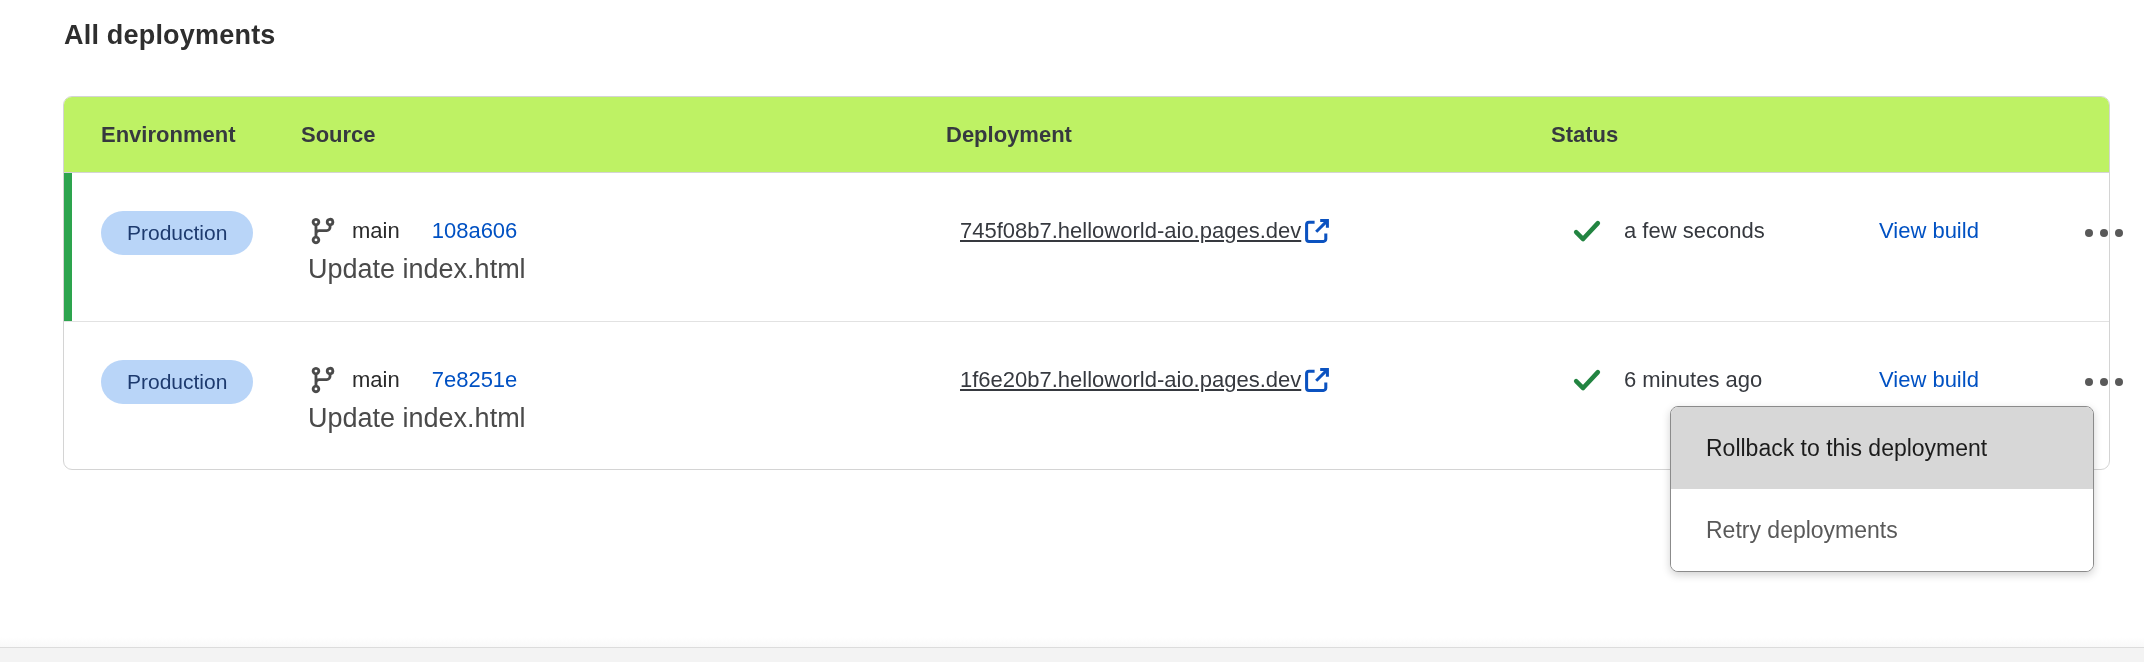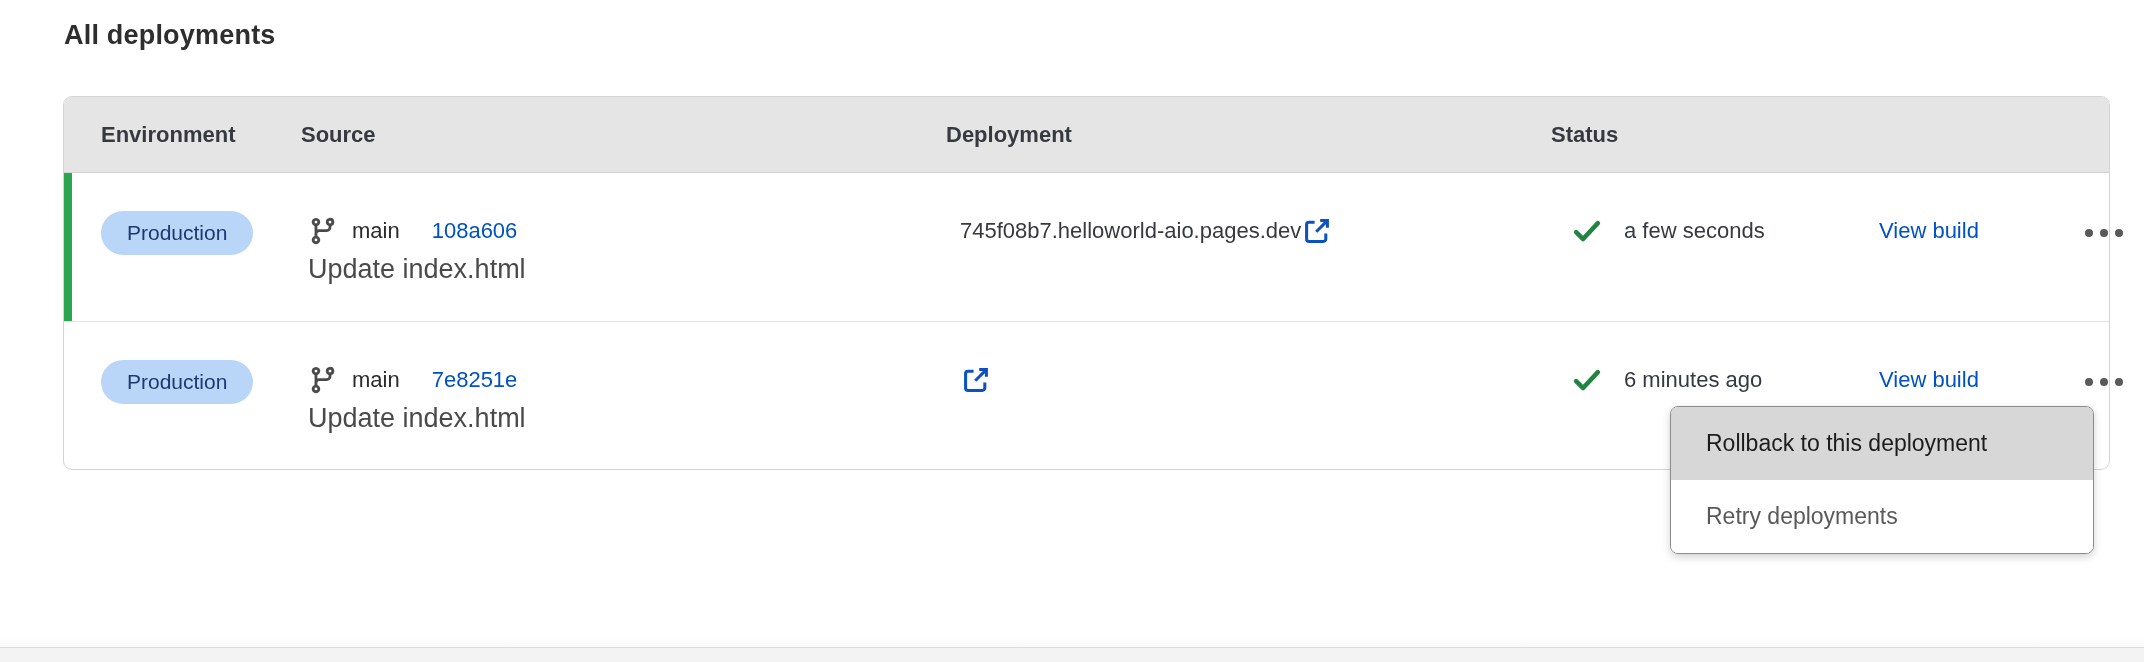--- a/index.html
+++ b/index.html
@@ -30,21 +30,21 @@
   }
 
   .tgrid {
     display: grid;
     grid-template-columns: 237px 645px 605px 300px 195px 1fr;
     align-items: start;
   }
 
   .thead {
     height: 76px;
-    background: #e5e5e5;
+    background: #bef264;
     border-bottom: 1px solid #d4d4d4;
     border-radius: 8px 8px 0 0;
     align-items: center;
   }
   .th {
     font-size: 22px;
     font-weight: bold;
     color: #36393f;
   }
   .th.first { padding-left: 37px; }
@@ -98,20 +98,21 @@
     font-size: 22px;
     color: #0051c3;
     text-decoration: none;
     cursor: pointer;
   }
 
   .deploy-url {
     font-size: 22px;
     color: #36393f;
     margin-right: 0;
+    text-decoration: underline;
   }
   .ext-icon { display: inline-flex; cursor: pointer; }
 
   .check-icon { display: inline-flex; margin-right: 22px; }
   .status-time { font-size: 22px; color: #36393f; }
 
   .menu-btn {
     display: inline-flex;
     gap: 7px;
     align-items: center;
@@ -128,21 +129,21 @@
     left: 1670px; top: 406px;
     width: 424px;
     background: #ffffff;
     border: 1px solid #8b8b8b;
     border-radius: 8px;
     box-shadow: 0 3px 8px rgba(0,0,0,0.18);
     overflow: hidden;
     z-index: 10;
   }
   .menu-item {
-    height: 73px;
+    height: 82px;
     display: flex;
     align-items: center;
     padding-left: 35px;
     font-size: 23px;
     color: #595959;
     cursor: pointer;
     background: #ffffff;
   }
   .menu-item.highlighted {
     background: #d7d7d7;
@@ -236,20 +237,21 @@
           <svg width="30" height="30" viewBox="0 0 16 16" fill="#4a4a4a">
               <path d="M9.5 3.25a2.25 2.25 0 1 1 3 2.122V6A2.5 2.5 0 0 1 10 8.5H6a1 1 0 0 0-1 1v1.128a2.251 2.251 0 1 1-1.5 0V5.372a2.25 2.25 0 1 1 1.5 0v1.836A2.493 2.493 0 0 1 6 7h4a1 1 0 0 0 1-1v-.628a2.25 2.25 0 0 1-1.5-2.122Zm-6 0a.75.75 0 1 0 1.5 0 .75.75 0 0 0-1.5 0Zm8.25-.75a.75.75 0 1 0 0 1.5.75.75 0 0 0 0-1.5ZM4.25 12a.75.75 0 1 0 0 1.5.75.75 0 0 0 0-1.5Z"></path>
             </svg>
         </span>
         <span class="branch-name">main</span>
         <a class="link">7e8251e</a>
       </div>
       <div class="source-line2">Update index.html</div>
     </div>
     <div class="line1">
+      <span class="deploy-url">1f6e20b7.helloworld-aio.pages.dev</span>
       <span class="ext-icon">
         <svg width="32" height="32" viewBox="0 0 20 20" fill="none" stroke="#0b52c0" stroke-width="1.9">
             <path d="M8.5 4.5H5A1.5 1.5 0 0 0 3.5 6v9A1.5 1.5 0 0 0 5 16.5h9a1.5 1.5 0 0 0 1.5-1.5v-3.5"></path>
             <path d="M9.5 10.5 16.5 3.5"></path>
             <path d="M12 3.5h4.5V8"></path>
           </svg>
       </span>
     </div>
     <div class="line1">
       <span class="check-icon">

